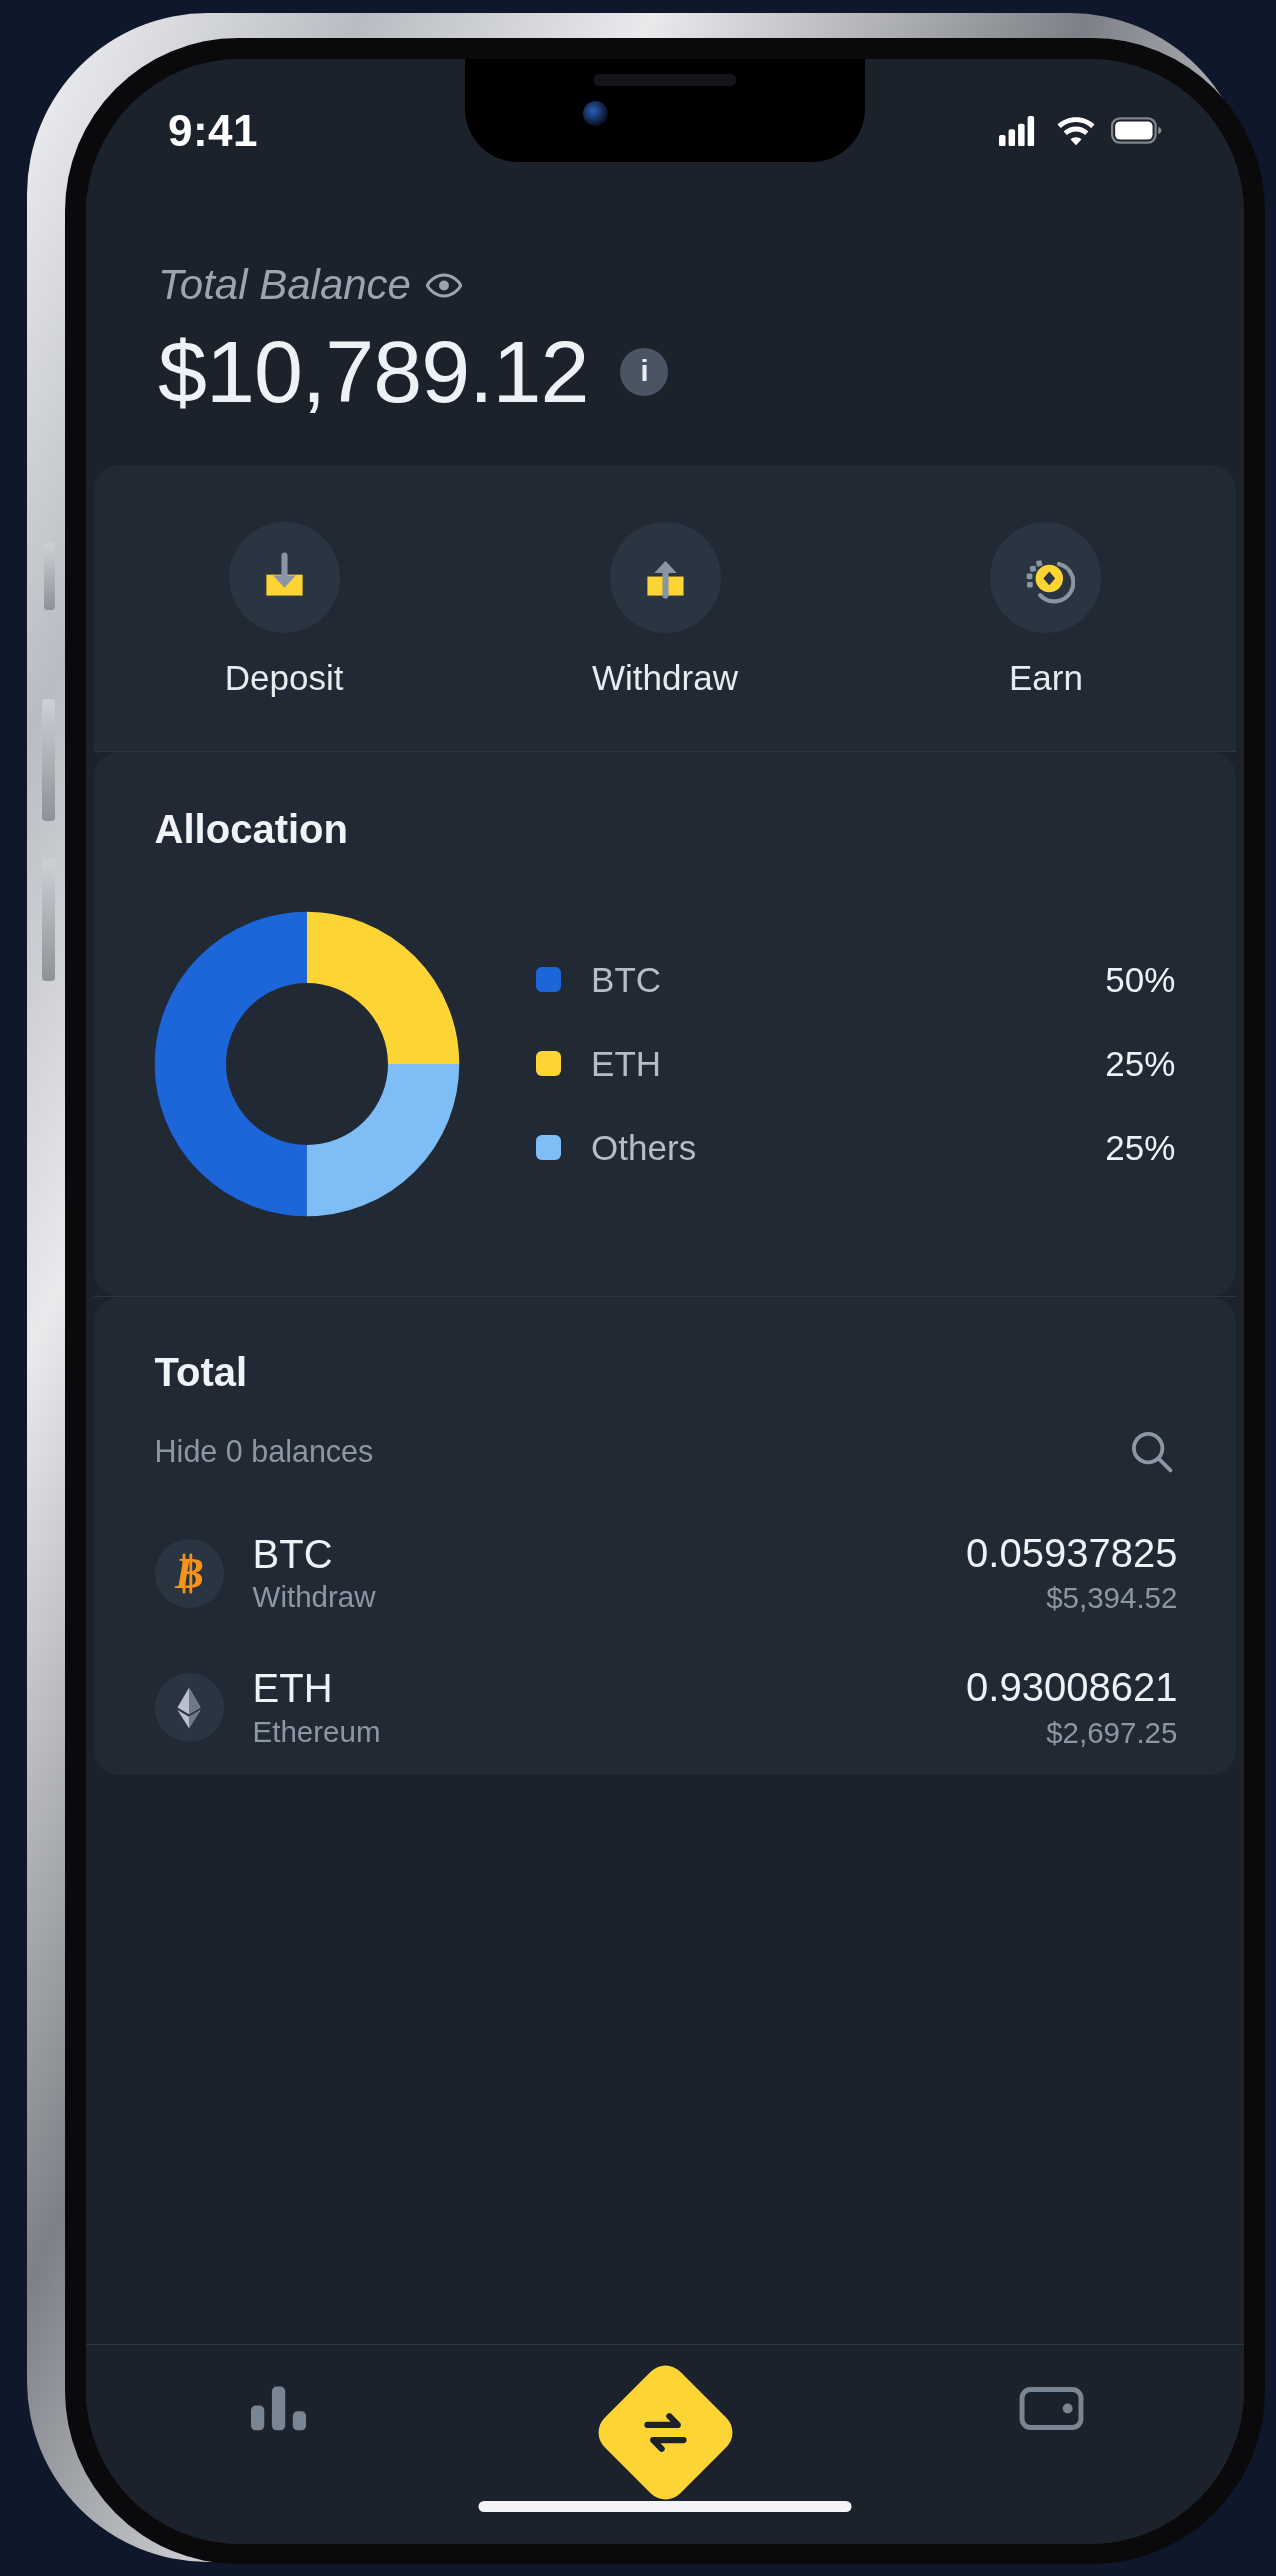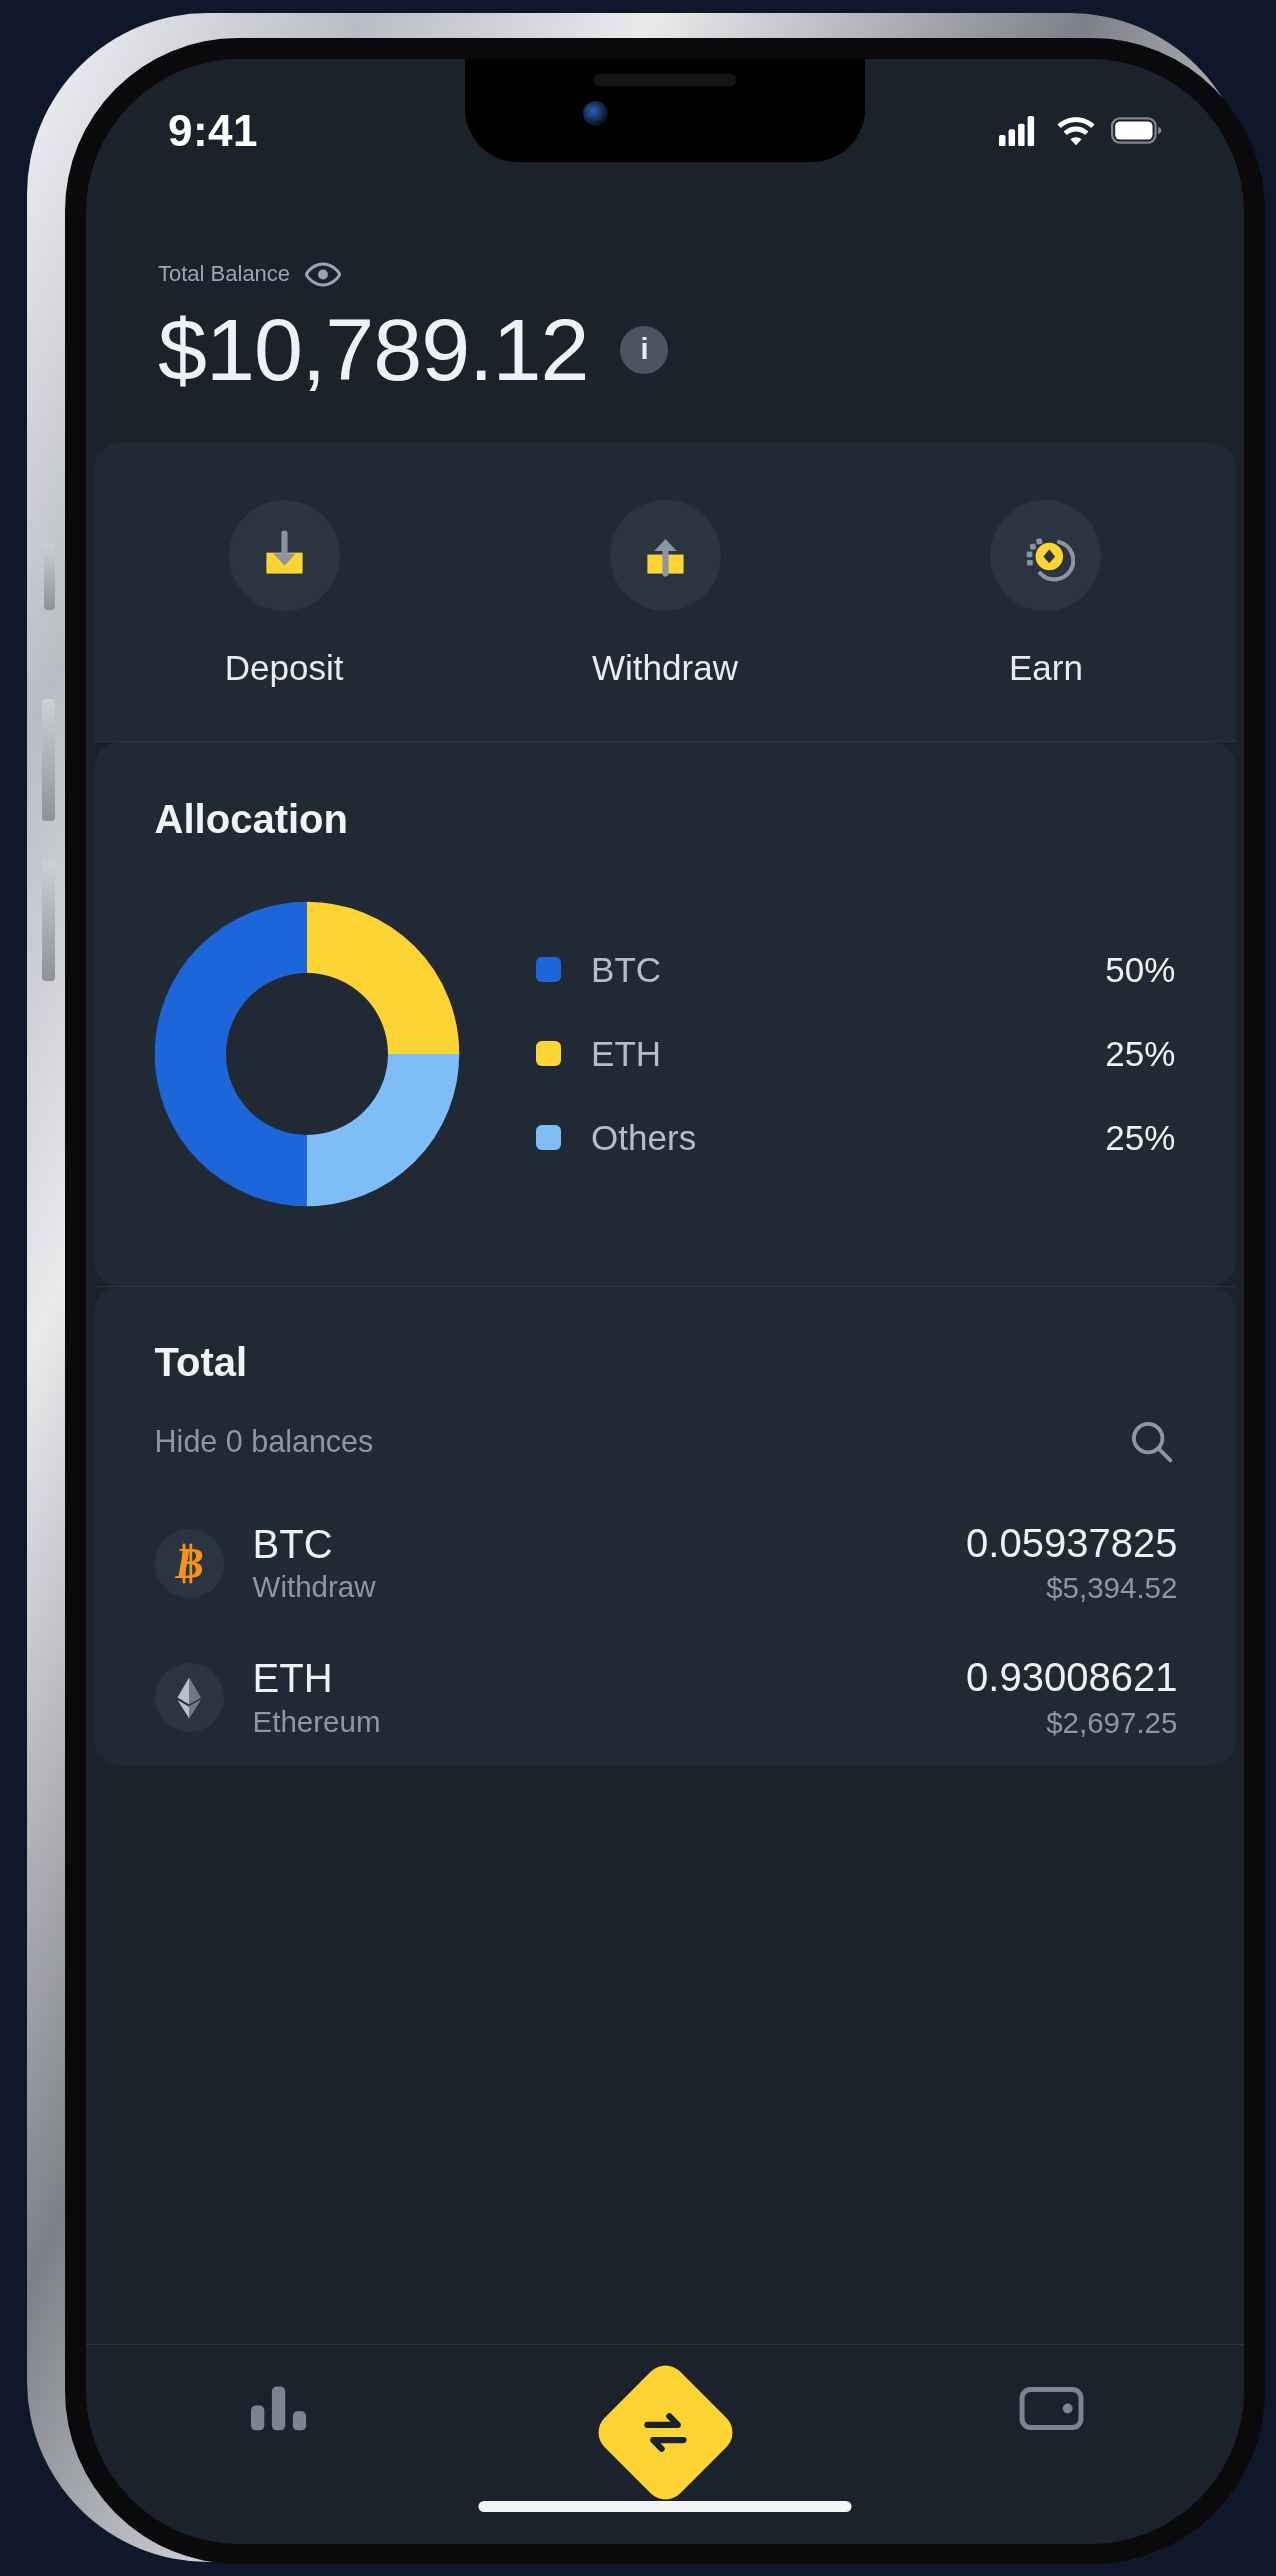--- a/index.html
+++ b/index.html
@@ -66,36 +66,36 @@
   .notch-speaker {
     position:absolute; left:50%; top:15.2px; transform:translateX(-50%);
     width:143px; height:11.4px; border-radius:5.7px; background:#14151a;
   }
 
   
   .app { position:absolute; left:0; top:0; width:1158px; height:2485px; background:#1b222c; }
 
   .balance-block { padding:202px 0 0 72px; }
   .bal-label-row { display:flex; align-items:center; gap:15.2px; }
-  .bal-label { color:#9aa4b2; font-size:22px; }
+  .bal-label { color:#9aa4b2; font-size:42px;font-style:italic; }
   .bal-amount-row { display:flex; align-items:center; gap:32px; margin-top:11.4px; }
   .bal-amount { color:#eef1f5; font-size:88px; font-weight:400; letter-spacing:-1px; }
   .info-badge {
     width:48px; height:48px; border-radius:50%; background:#4a5463;
     color:#e9edf2; font-size:29px; font-weight:600;
     display:flex; align-items:center; justify-content:center;
   }
 
   
   .card {
     background:#212934; margin:0 7.6px; border-radius:25px;
   }
   .card-actions { margin-top:42px; padding:57px 0 53px; border-radius:25px 25px 0 0; }
   .actions-row { display:flex; justify-content:space-around; }
-  .action { display:flex; flex-direction:column; align-items:center; gap:37px; width:219px;text-align:right; }
+  .action { display:flex; flex-direction:column; align-items:center; gap:25px; width:219px;text-align:right; }
   .action-circle {
     width:111px; height:111px; border-radius:50%; background:#2b3441;
     display:flex; align-items:center; justify-content:center;
   }
   .action-label { color:#e8ebef; font-size:35px; }
 
   .divider { height:1px; background:#2c3542; margin:0 7.6px; }
 
   .card-alloc { padding:55px 0 70px; }
   .section-title { color:#f0f3f7; font-size:40px; font-weight:700; padding-left:61px; }

